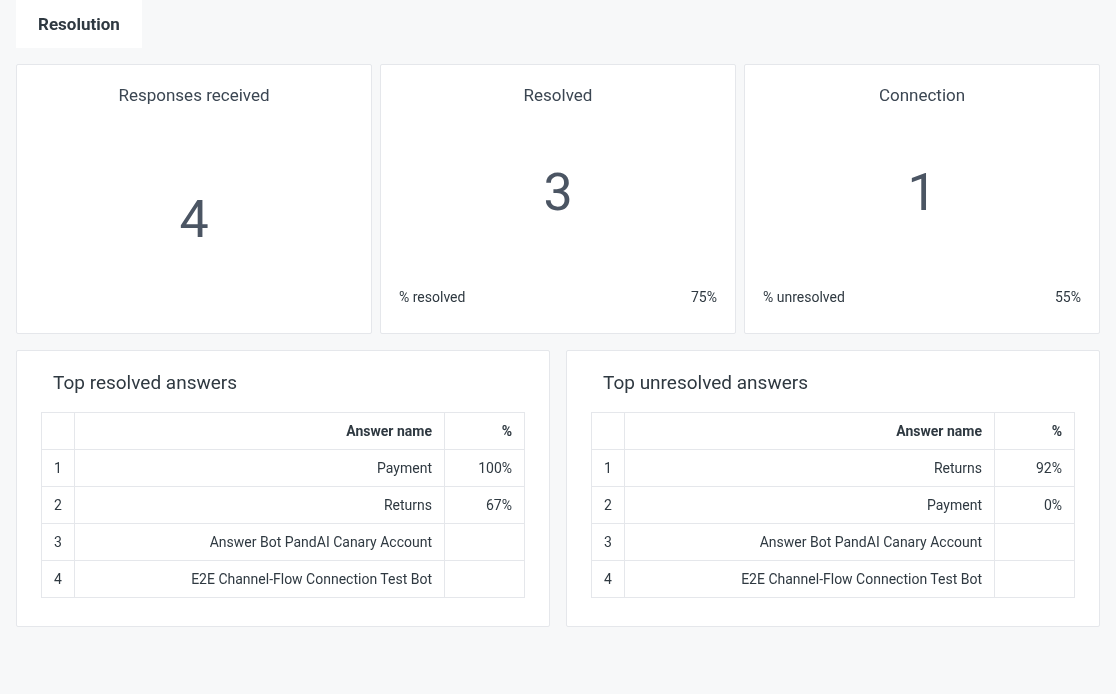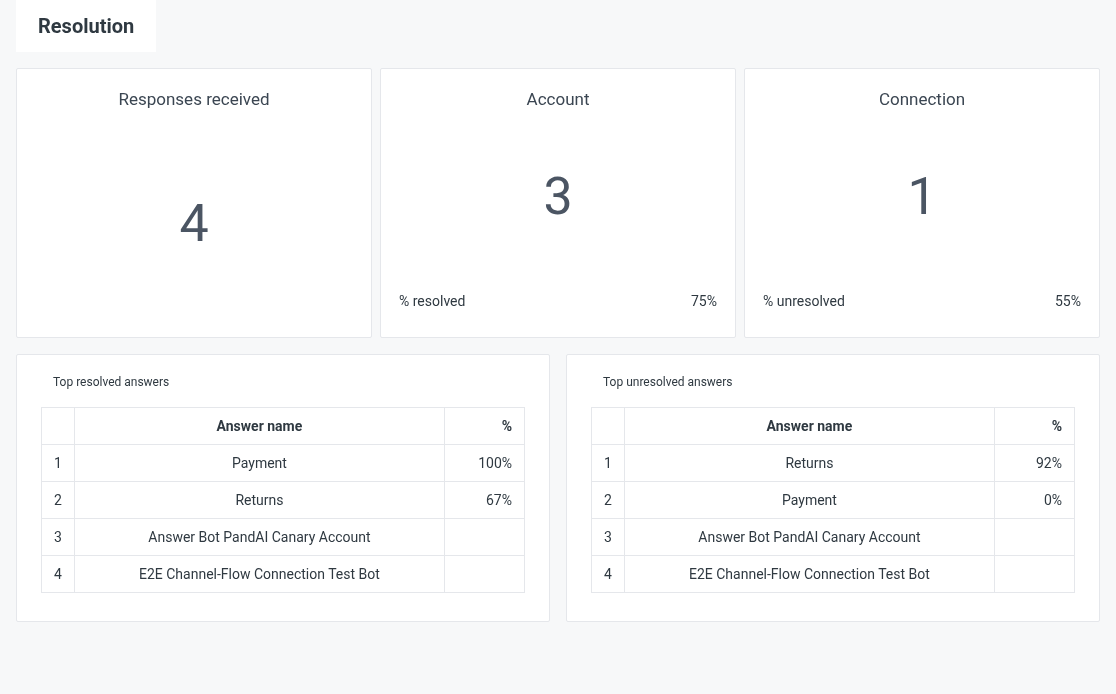--- a/index.html
+++ b/index.html
@@ -12,21 +12,21 @@
       padding: 0;
     }
     .tab-bar {
       background: transparent;
       padding: 0 16px;
     }
     .tab {
       display: inline-block;
       background: #fff;
       padding: 14px 22px;
-      font-size: 20px;
+      font-size: 17px;
       font-weight: 700;
       color: #2f3941;
     }
     .stats-row {
       display: flex;
       gap: 8px;
       padding: 16px;
     }
     .card {
       background: #fff;
@@ -76,35 +76,35 @@
       padding: 0 16px 16px 16px;
     }
     .table-card {
       background: #fff;
       border: 1px solid #e5e7eb;
       border-radius: 2px;
       flex: 1;
       padding: 20px 24px 28px 24px;
     }
     .table-title {
-      font-size: 12px;
+      font-size: 19px;
       font-weight: 400;
       color: #2f3941;
       margin-bottom: 18px;
       padding-left: 12px;
     }
     table {
       width: 100%;
       border-collapse: collapse;
       font-size: 14px;
     }
     th, td {
       border: 1px solid #e5e7eb;
       padding: 10px 12px;
-      text-align: center;
+      text-align: right;
       color: #2f3941;
     }
     th {
       font-weight: 700;
       background: #fff;
     }
     th.pct, td.pct {
       text-align: right;
       width: 80px;
     }
@@ -121,21 +121,21 @@
 </div>
 
 <div class="stats-row">
 
   <div class="card">
     <div class="card-title">Responses received</div>
     <div class="big-number">4</div>
   </div>
 
   <div class="card">
-    <div class="card-title">Account</div>
+    <div class="card-title">Resolved</div>
     <div class="big-number">3</div>
     <div class="metrics">
       <div class="metric-row">
         <span class="label">% resolved</span>
         <span class="value">75%</span>
       </div>
     </div>
   </div>
 
   <div class="card">

